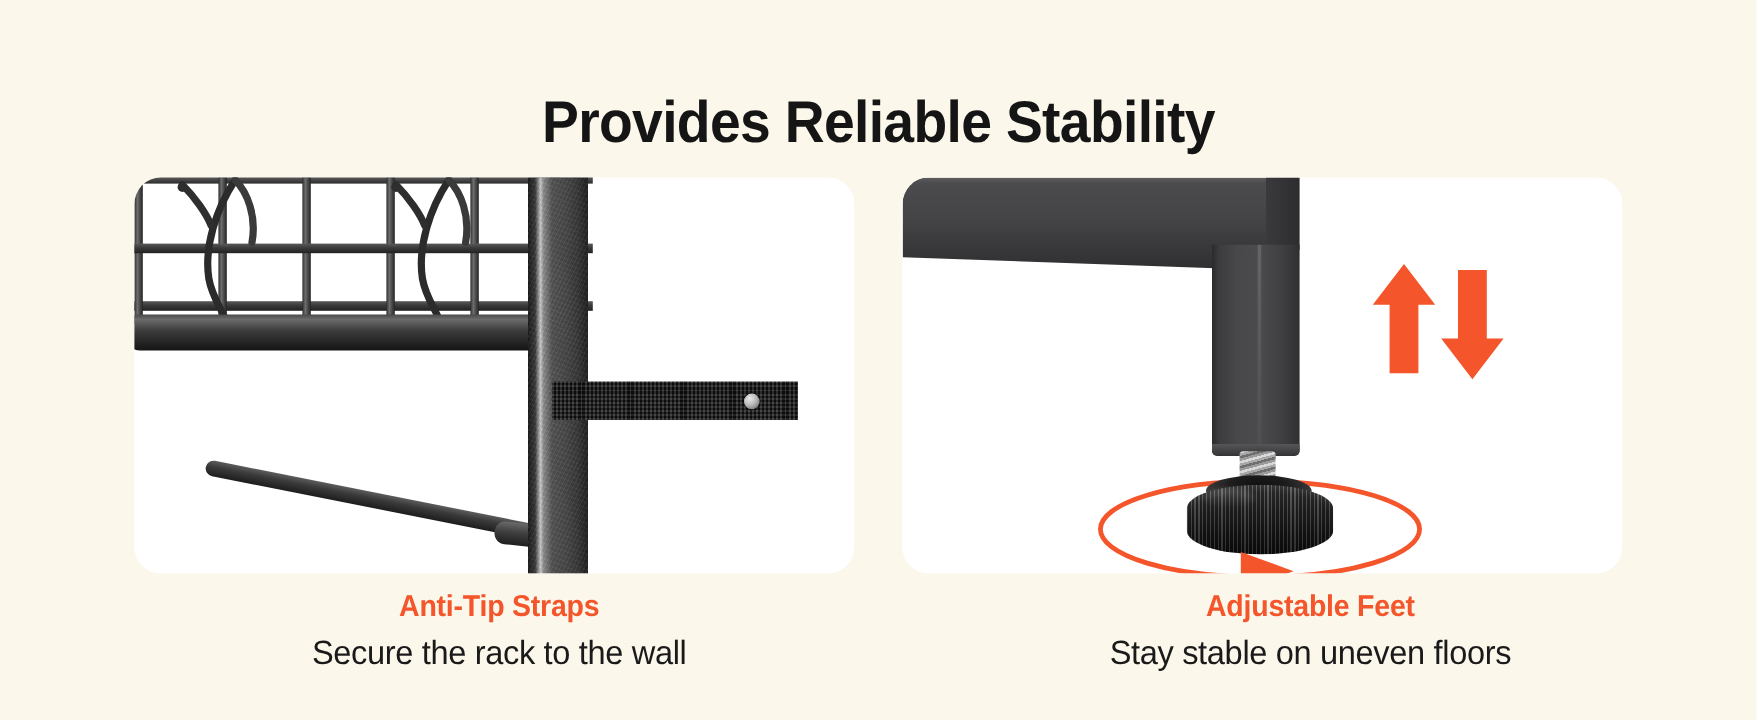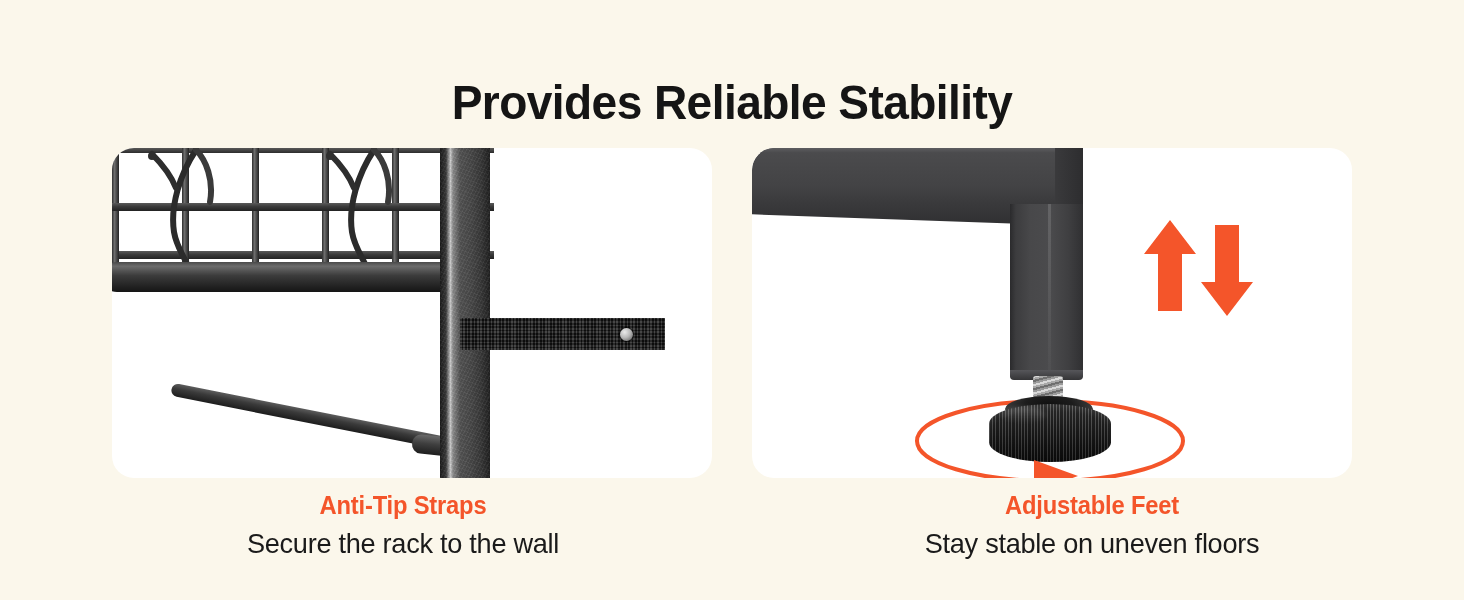--- a/index.html
+++ b/index.html
@@ -48,21 +48,21 @@
   .card-left  { left: 112px; }
   .card-right { left: 752px; }
 
   
   .caption-block {
     position: absolute;
     top: 490px;
     width: 600px;
     text-align: center;
   }
-  .caption-left  { left: 103px; }
+  .caption-left  { left: 116px; }
   .caption-right { left: 792px; }
   .caption-title {
     font-family: "Liberation Sans", sans-serif;
     font-weight: bold;
     font-size: 25px;
     color: #F4552A;
     line-height: 1.22;
     letter-spacing: -0.2px;
     transform: scaleX(0.95);
   }

